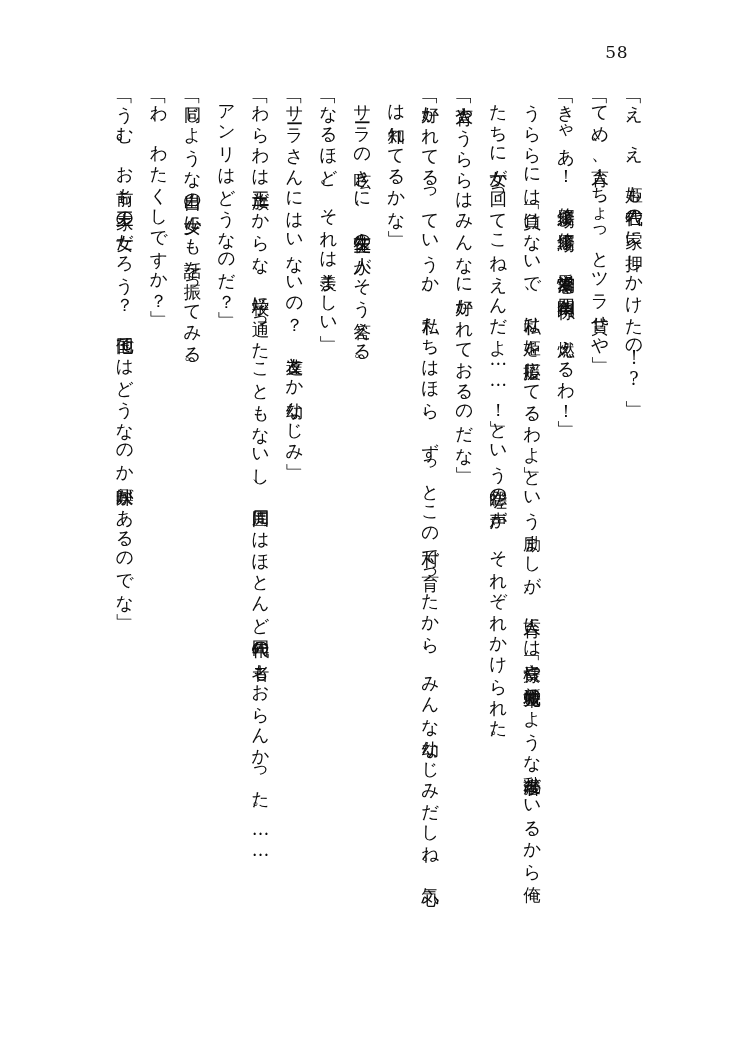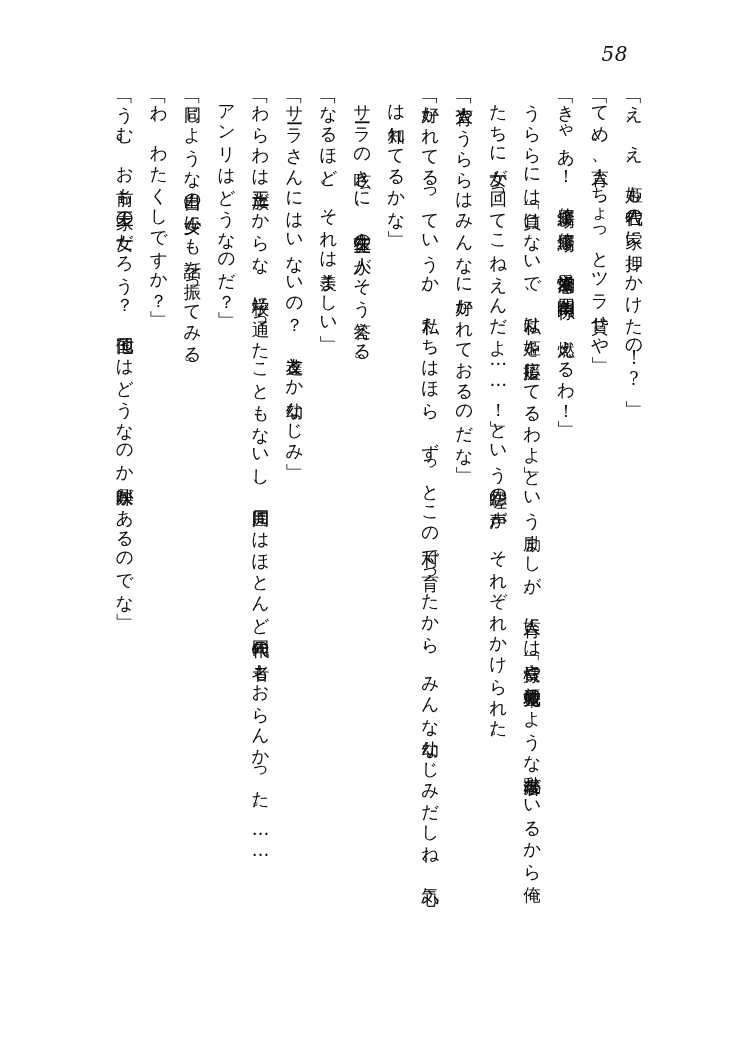--- a/index.html
+++ b/index.html
@@ -23,25 +23,24 @@
     width: 736px;
     height: 1037px;
     background: #ffffff;
   }
 
   
   .page-number {
     position: absolute;
     top: 42px;
     right: 108px;
-    font-size: 20px;
+    font-size: 17px;
     letter-spacing: 0.5px;
     color: #141414;
     font-family: "DejaVu Serif", "Liberation Serif", serif;
-    font-style: italic;
   }
 
   
   .text-body {
     position: absolute;
     top: 92px;
     right: 86px;
     height: 790px;
     width: 580px;
 

